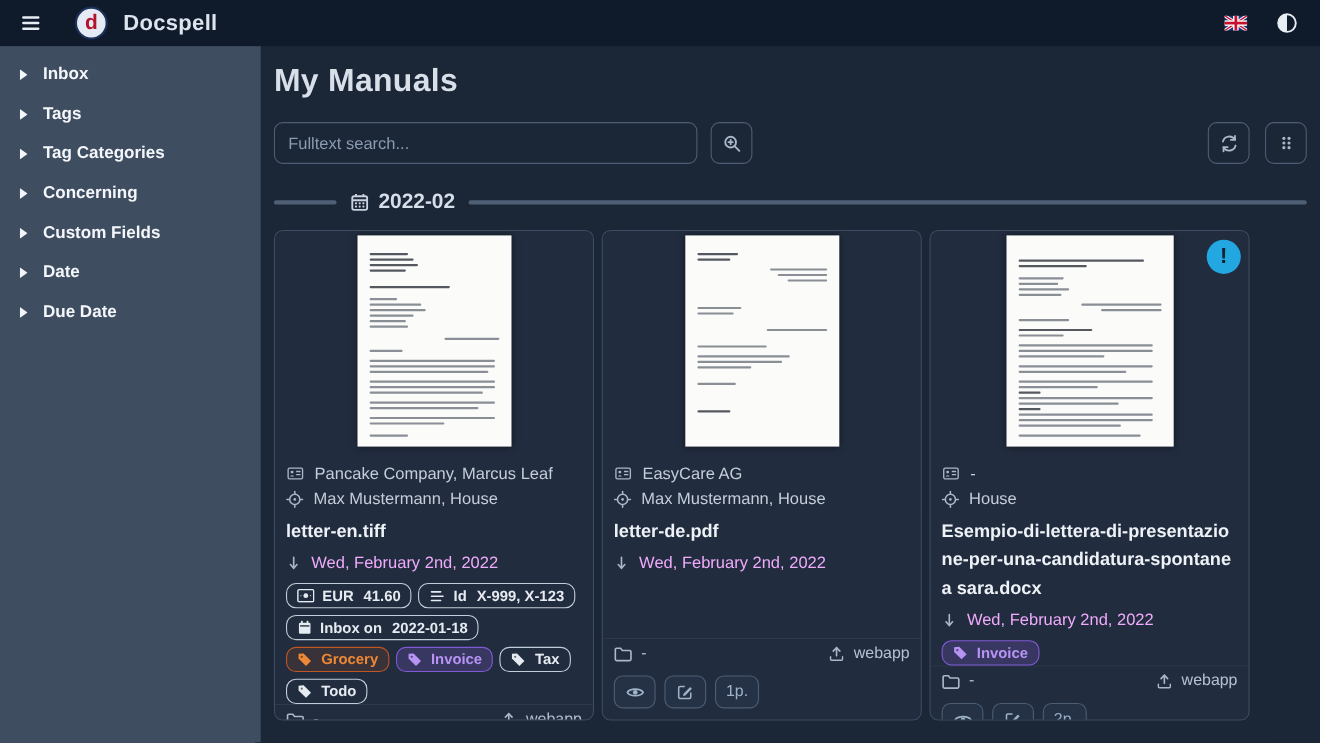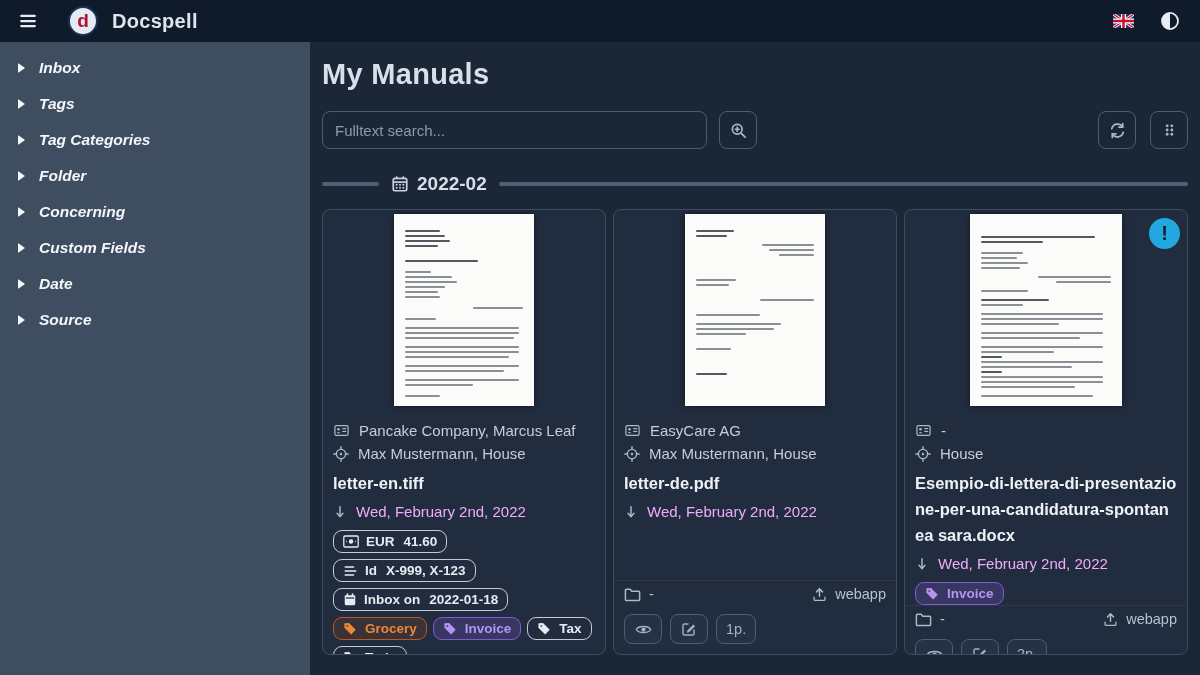--- a/index.html
+++ b/index.html
@@ -24,21 +24,21 @@
     font-weight:800; font-size:19px; color:#b3132b; margin-left:12px;
   }
   .app-title { font-weight:bold; font-size:20px; color:#dde4ee; letter-spacing:.3px; }
   .topbar-right { margin-left:auto; display:flex; align-items:center; gap:26px; padding-right:6px; }
   .flag { border-radius:1px; overflow:hidden; }
   .contrast { color:#e8edf4; }
 
   
   .shell { display:flex; height:633px; }
   .sidebar {
-    width:310px; background:#3f4d61; padding-top:8px; flex:none;font-style:italic;
+    width:237px; background:#3f4d61; padding-top:8px; flex:none;
   }
   .side-item {
     display:flex; align-items:center; gap:14px;
     padding:9px 18px; cursor:pointer;
     color:#f3f6fa; font-weight:bold; font-size:15.5px;
   }
   .caret {
     width:0; height:0;
     border-left:7px solid #f3f6fa;
     border-top:5px solid transparent;
@@ -180,37 +180,33 @@
     <div class="side-item">
         <span class="caret"></span>
         <span>Tags</span>
       </div>
     <div class="side-item">
         <span class="caret"></span>
         <span>Tag Categories</span>
       </div>
     <div class="side-item">
         <span class="caret"></span>
-        <span>Folder</span>
-      </div>
-    <div class="side-item">
-        <span class="caret"></span>
         <span>Concerning</span>
       </div>
     <div class="side-item">
         <span class="caret"></span>
         <span>Custom Fields</span>
       </div>
     <div class="side-item">
         <span class="caret"></span>
         <span>Date</span>
       </div>
     <div class="side-item">
         <span class="caret"></span>
-        <span>Source</span>
+        <span>Due Date</span>
       </div>
   </div>
 
   <div class="main">
     <h1 class="page-title">My Manuals</h1>
 
     <div class="search-row">
       <input class="search-input" placeholder="Fulltext search..." style="">
       <span class="icon-btn search-btn">
         <svg width="17" height="17" viewBox="0 0 16 16" stroke="currentColor" stroke-width="1.6" fill="none" stroke-linecap="round">

